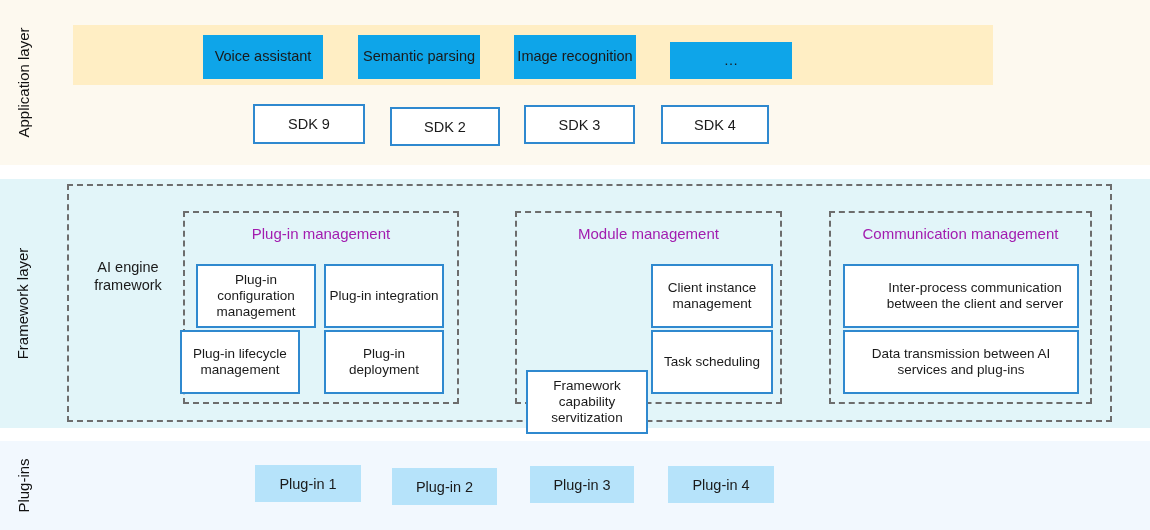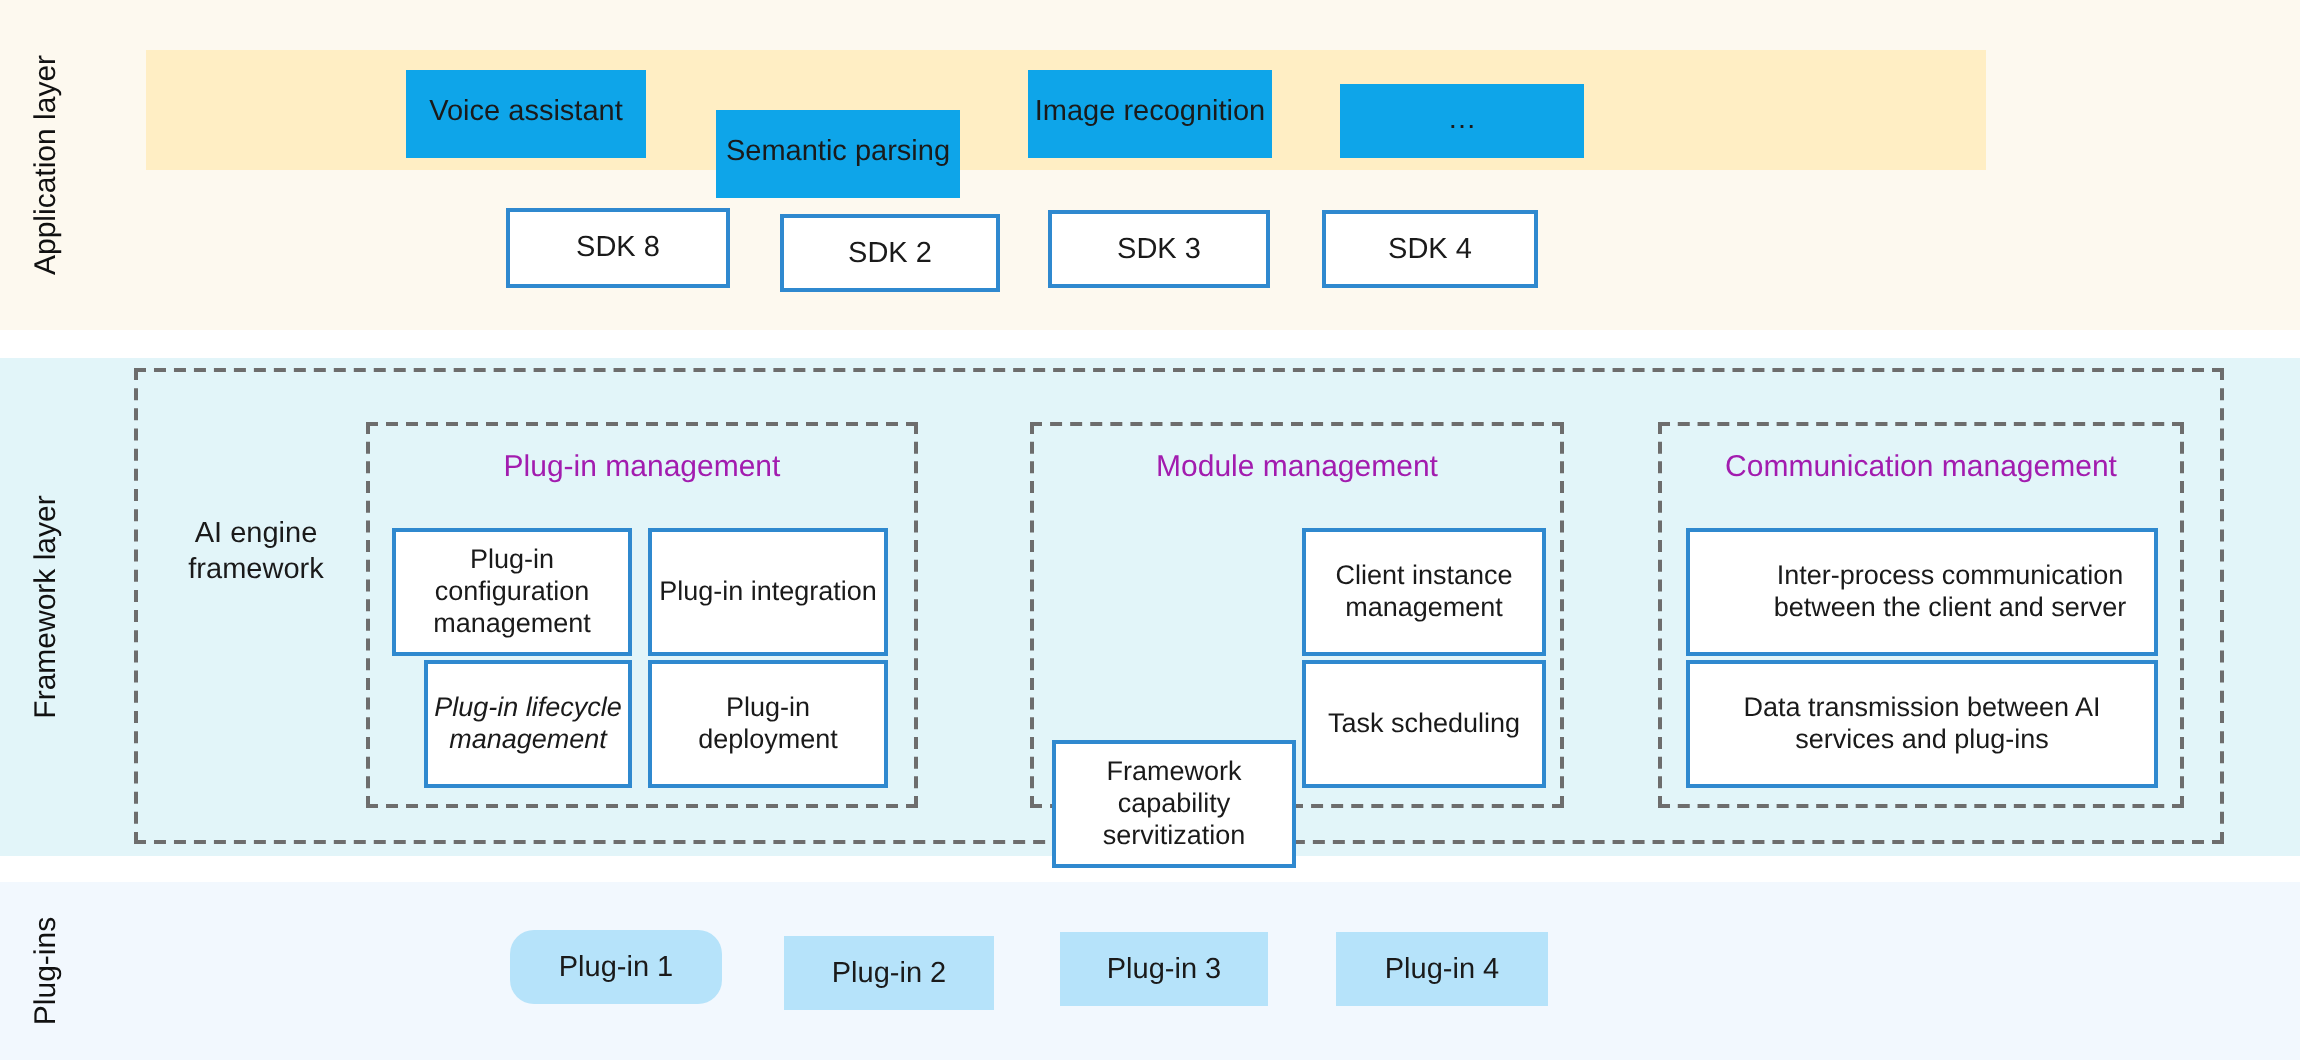--- a/index.html
+++ b/index.html
@@ -99,62 +99,62 @@
 <div class="diagram">
 
   <div class="band band-app"></div>
   <div class="layer-label" style="top:0; height:165px;">
     <span>Application layer</span>
   </div>
 
   <div class="app-strip"></div>
 
   <div class="app-box" style="left:203px; top:35px; width:120px; height:44px;">Voice assistant</div>
-  <div class="app-box" style="left:358px; top:35px; width:122px; height:44px;margin-top:20px;">Semantic parsing</div>
+  <div class="app-box" style="left:358px; top:35px; width:122px; height:44px;">Semantic parsing</div>
   <div class="app-box" style="left:514px; top:35px; width:122px; height:44px;">Image recognition</div>
   <div class="app-box" style="left:670px; top:42px; width:122px; height:37px;">…</div>
 
-  <div class="sdk-box" style="left:253px; top:104px; width:112px; height:40px;">SDK 8</div>
+  <div class="sdk-box" style="left:253px; top:104px; width:112px; height:40px;">SDK 9</div>
   <div class="sdk-box" style="left:390px; top:107px; width:110px; height:39px;">SDK 2</div>
   <div class="sdk-box" style="left:524px; top:105px; width:111px; height:39px;">SDK 3</div>
   <div class="sdk-box" style="left:661px; top:105px; width:108px; height:39px;">SDK 4</div>
 
   <div class="band band-fw"></div>
   <div class="layer-label" style="top:179px; height:249px;">
     <span>Framework layer</span>
   </div>
 
   <div class="fw-outer"></div>
 
   <div class="ai-engine-label">AI engine framework</div>
 
   <div class="group" style="left:183px; top:211px; width:276px; height:193px;">
     <div class="group-title" style="top:12px;">Plug-in management</div>
   </div>
   <div class="cell" style="left:196px; top:264px; width:120px; height:64px;">Plug-in configuration management</div>
   <div class="cell" style="left:324px; top:264px; width:120px; height:64px;">Plug-in integration</div>
-  <div class="cell" style="left:212px; top:330px; width:104px; height:64px;font-style:italic;">Plug-in lifecycle management</div>
+  <div class="cell" style="left:180px; top:330px; width:120px; height:64px;">Plug-in lifecycle management</div>
   <div class="cell" style="left:324px; top:330px; width:120px; height:64px;text-align:center;">Plug-in deployment</div>
 
   <div class="group" style="left:515px; top:211px; width:267px; height:193px;">
     <div class="group-title" style="top:12px;">Module management</div>
   </div>
   <div class="cell" style="left:651px; top:264px; width:122px; height:64px;">Client instance management</div>
   <div class="cell" style="left:526px; top:330px; width:122px; height:64px;margin-top:40px;">Framework capability servitization</div>
   <div class="cell" style="left:651px; top:330px; width:122px; height:64px;">Task scheduling</div>
 
   <div class="group" style="left:829px; top:211px; width:263px; height:193px;">
     <div class="group-title" style="top:12px;">Communication management</div>
   </div>
   <div class="cell" style="left:843px; top:264px; width:236px; height:64px;padding-left:30px;">Inter-process communication between the client and server</div>
   <div class="cell" style="left:843px; top:330px; width:236px; height:64px;">Data transmission between AI services and plug-ins</div>
 
   <div class="band band-plug"></div>
   <div class="layer-label" style="top:441px; height:89px;">
     <span>Plug-ins</span>
   </div>
 
-  <div class="plug-box" style="left:255px; top:465px; width:106px; height:37px;border-radius:12px;">Plug-in 1</div>
+  <div class="plug-box" style="left:255px; top:465px; width:106px; height:37px;">Plug-in 1</div>
   <div class="plug-box" style="left:392px; top:468px; width:105px; height:37px;">Plug-in 2</div>
   <div class="plug-box" style="left:530px; top:466px; width:104px; height:37px;">Plug-in 3</div>
   <div class="plug-box" style="left:668px; top:466px; width:106px; height:37px;">Plug-in 4</div>
 
 </div>
 
 </body></html>

